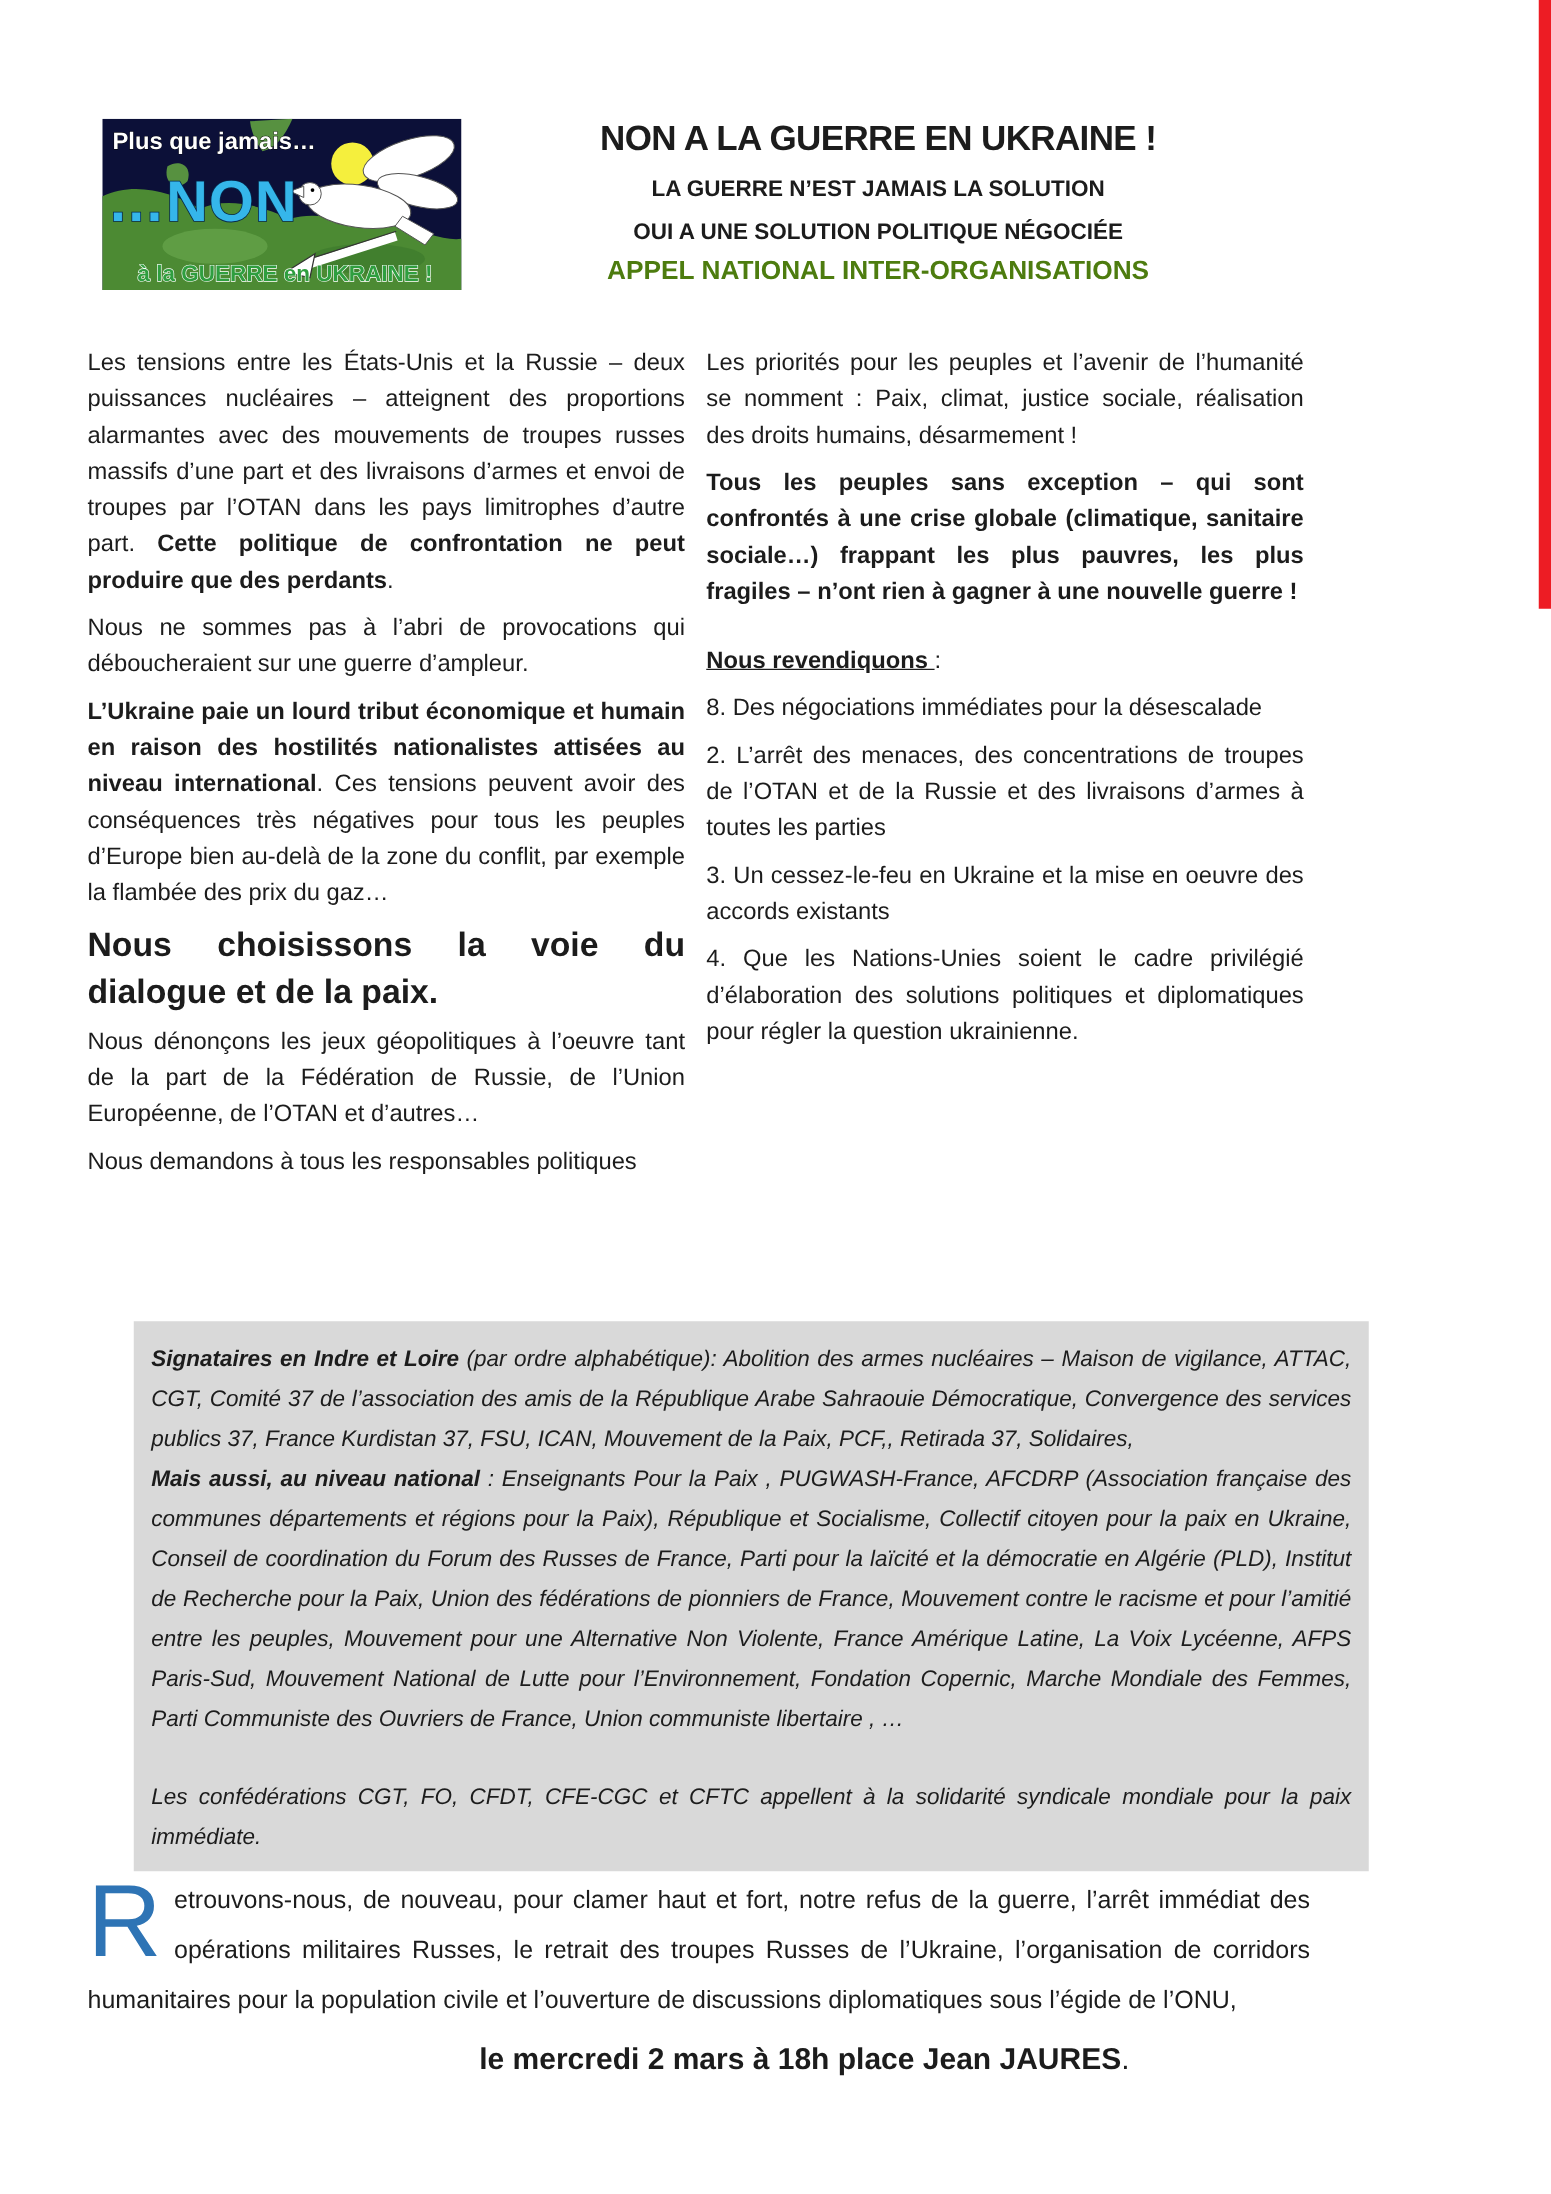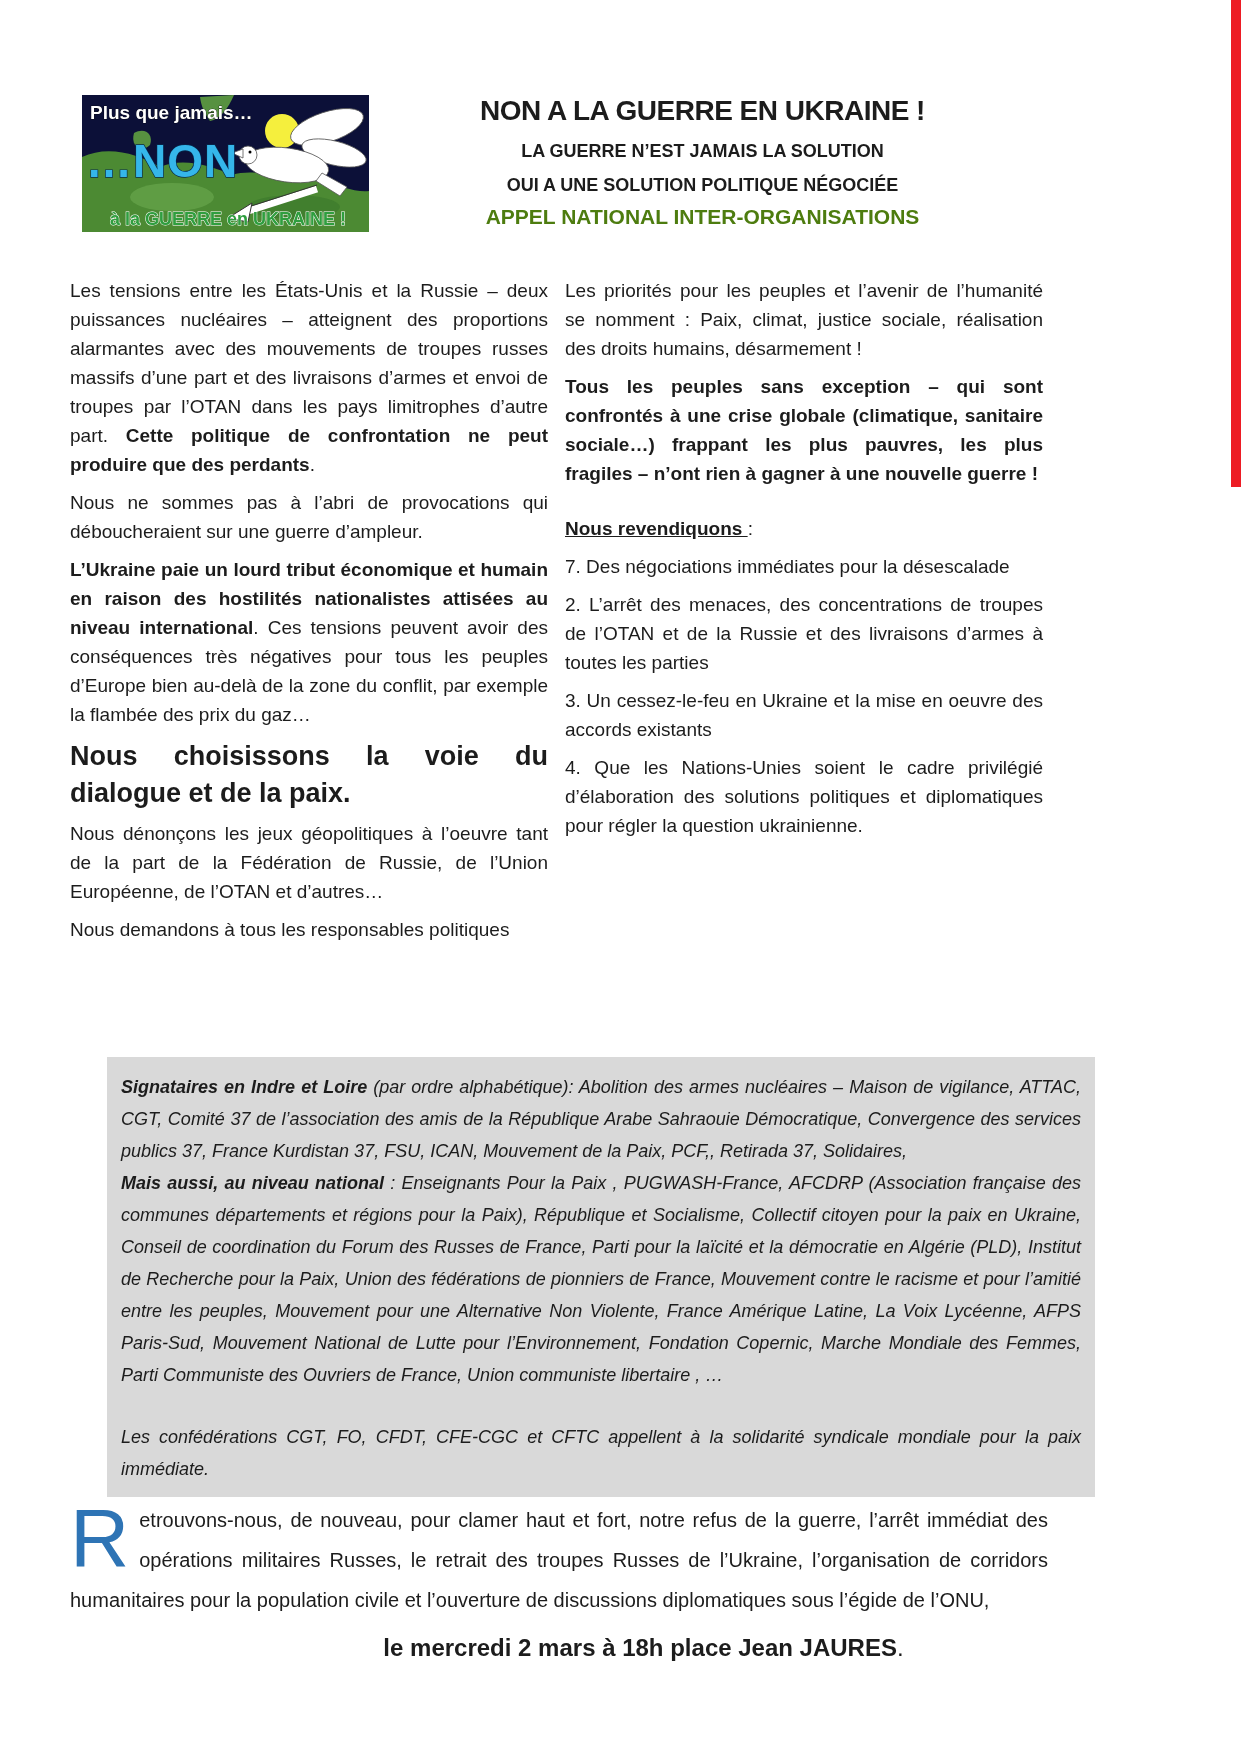--- a/index.html
+++ b/index.html
@@ -92,21 +92,21 @@
     <p><span style="font-weight: 700;">L’Ukraine paie un lourd tribut économique et humain en raison des hostilités nationalistes attisées au niveau international</span><span>. Ces tensions peuvent avoir des conséquences très négatives pour tous les peuples d’Europe bien au-delà de la zone du conflit, par exemple la flambée des prix du gaz…</span></p>
     <p class="bigh"><span style="font-weight: 700;">Nous choisissons la voie du dialogue et de la paix</span><span>.</span></p>
     <p><span>Nous dénonçons les jeux géopolitiques à l’oeuvre tant de la part de la Fédération de Russie, de l’Union Européenne, de l’OTAN et d’autres…</span></p>
     <p><span>Nous demandons à tous les responsables politiques</span></p>
   </div>
 
   <div class="col col-right">
     <p><span>Les priorités pour les peuples et l’avenir de l’humanité se nomment : Paix, climat, justice sociale, réalisation des droits humains, désarmement !</span></p>
     <p><span style="font-weight: 700;">Tous les peuples sans exception – qui sont confrontés à une crise globale (climatique, sanitaire sociale…) frappant les plus pauvres, les plus fragiles – n’ont rien à gagner à une nouvelle guerre !</span></p>
     <p class="claim-h"><span style="font-weight: 700; text-decoration: underline;">Nous revendiquons </span><span>:</span></p>
-    <p>7. Des négociations immédiates pour la désescalade</p>
+    <p>8. Des négociations immédiates pour la désescalade</p>
     <p>2. L’arrêt des menaces, des concentrations de troupes de l’OTAN et de la Russie et des livraisons d’armes à toutes les parties</p>
     <p>3. Un cessez-le-feu en Ukraine et la mise en oeuvre des accords existants</p>
     <p>4. Que les Nations-Unies soient le cadre privilégié d’élaboration des solutions politiques et diplomatiques pour régler la question ukrainienne.</p>
   </div>
 
   <div class="graybox">
     <p><span style="font-weight: 700;">Signataires en Indre et Loire </span><span>(par ordre alphabétique):  Abolition des armes nucléaires – Maison de vigilance, ATTAC, CGT, Comité 37 de l’association des amis de la République Arabe Sahraouie Démocratique, Convergence des services publics 37, France Kurdistan 37, FSU, ICAN,  Mouvement de la Paix, PCF,, Retirada 37, Solidaires,</span></p>
     <p><span style="font-weight: 700;">Mais aussi, au niveau national</span><span> : Enseignants Pour la Paix , PUGWASH-France, AFCDRP (Association française des communes départements et régions pour la Paix), République et Socialisme, Collectif citoyen pour la paix en Ukraine, Conseil de coordination du Forum des Russes de France, Parti pour la laïcité et la démocratie en Algérie (PLD), Institut de Recherche pour la Paix, Union des fédérations de pionniers de France, Mouvement contre le racisme et pour l’amitié entre les peuples, Mouvement pour une Alternative Non Violente, France Amérique Latine, La Voix Lycéenne, AFPS Paris-Sud, Mouvement National de Lutte pour l’Environnement, Fondation Copernic, Marche Mondiale des Femmes, Parti Communiste des Ouvriers de France, Union communiste libertaire , …</span></p>
     <p class="confed"><span>Les confédérations CGT, FO, CFDT, CFE-CGC et CFTC appellent à la solidarité syndicale mondiale pour la paix immédiate.</span></p>
   </div>

